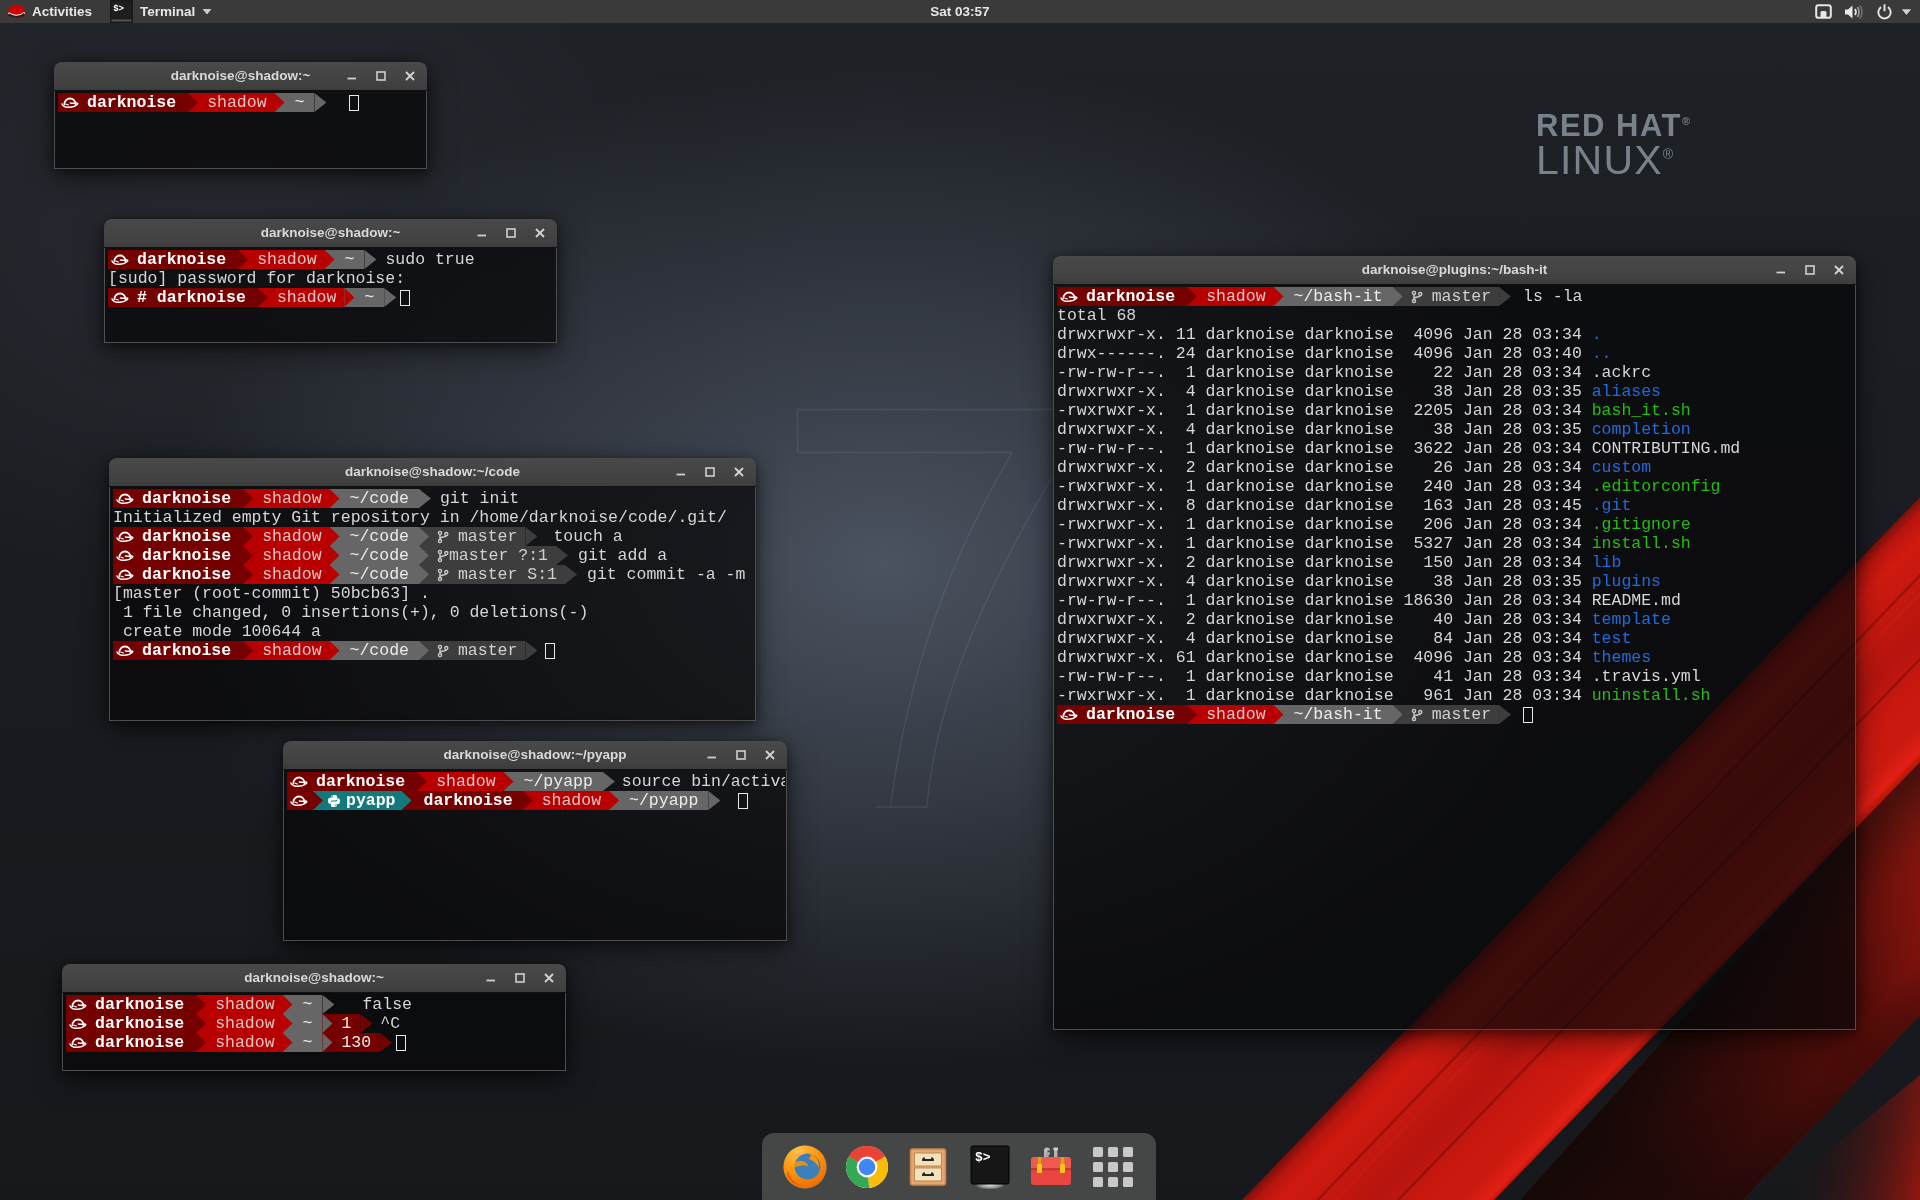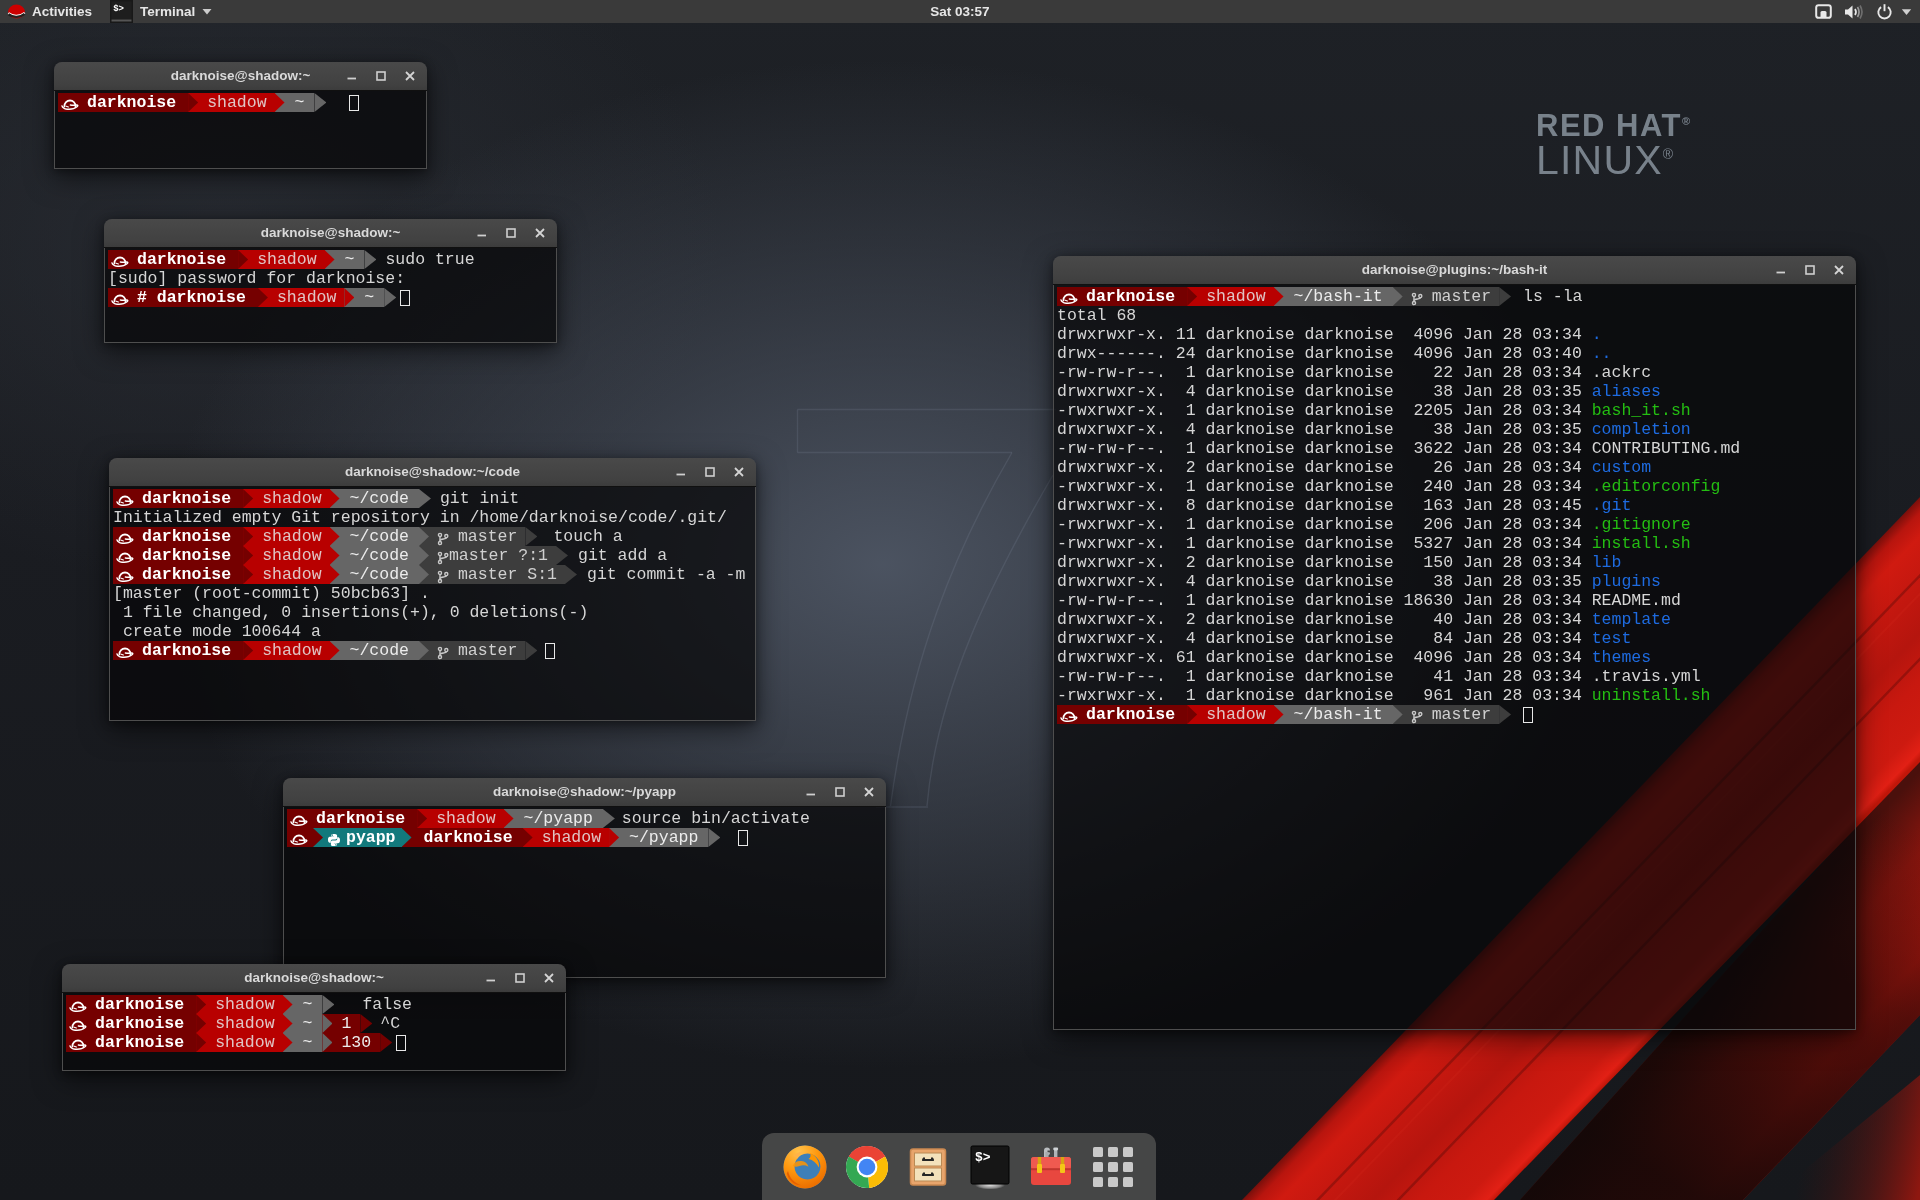--- a/index.html
+++ b/index.html
@@ -34,21 +34,21 @@
 .tb { height:29px; background:linear-gradient(#494949,#414141 80%,#3c3c3c); border-radius:8px 8px 0 0; position:relative; border-bottom:1px solid #101010; }
 .tb .t { text-align:center; font-weight:bold; font-size:13.5px; color:#d9d9d9; line-height:27px; font-family:"Liberation Sans",sans-serif; }
 .btns { position:absolute; right:9px; top:0; height:28px; display:flex; align-items:center; gap:13px; }
 .btns svg { display:block; }
 .body { position:absolute; left:0; right:0; top:29px; bottom:0; background:rgba(7,7,8,0.72); border:1px solid #4e4e4e; border-top:none; }
 .term { position:absolute; left:3px; right:1px; top:2px; bottom:1px; overflow:hidden;
   font-family:"Liberation Mono",monospace; font-size:16.5px; line-height:19px; color:#d6d6d6; white-space:pre; }
 .row { height:19px; display:flex; align-items:stretch; position:relative; }
 .row.txt { display:block; }
 
-.sg { position:relative; display:flex; align-items:flex-end; height:19px; }
+.sg { position:relative; display:flex; align-items:center; height:19px; }
 .sg > * { position:relative; z-index:2; }
 .sg::before { content:''; position:absolute; top:0; bottom:0; left:0; right:0; background:var(--c); z-index:0; }
 .sg.first::before { left:-4px; }
 .ar { position:relative; width:10px; flex:0 0 10px; height:19px; background:var(--n); }
 .ar::before { content:''; position:absolute; left:0; top:0; width:10px; height:19px; background:var(--p); clip-path:polygon(0 0, 100% 50%, 0 100%); }
 .tip { position:relative; width:12px; height:19px; flex:0 0 12px; }
 .tip::before { content:''; position:absolute; left:0; top:0; width:12px; height:19px; background:var(--c); clip-path:polygon(0 0, 100% 50%, 0 100%); }
 .cmd { color:#d6d6d6; }
 .cur { display:inline-block; width:10px; height:16px; border:1.5px solid #e8e8e8; align-self:center; }
 .w1 { color:#ffffff; font-weight:bold; }
@@ -367,21 +367,21 @@
                 <g stroke="#c9c9c9" stroke-width="1.4" fill="none">
                   <circle cx="3" cy="2.9" r="1.55"></circle>
                   <circle cx="3" cy="11.1" r="1.55"></circle>
                   <circle cx="9.3" cy="4.1" r="1.55"></circle>
                   <path d="M3 4.5 L3 9.5"></path>
                   <path d="M3 8.8 C3 6.4 9.3 7.6 9.3 5.8"></path>
                 </g>
               </svg><span class="w4" style="margin-left:9px">master</span></span><i class="tip" style="--c:#3d3d3d"></i><span class="cur" style="margin-left:8px"></span></div></div>
       </div>
 </div>
-<div class="win" id="w4" style="left:283px;top:778px;width:603px;height:200px">
+<div class="win" id="w4" style="left:283px;top:741px;width:504px;height:200px">
 <div class="tb">
         <div class="t">darknoise@shadow:~/pyapp</div>
         <div class="btns">
 <svg width="16" height="16" viewBox="0 0 16 16">
             <path d="M3.5 10.5 H12" stroke="#cfcfcf" stroke-width="1.8"></path>
           </svg>
 <svg width="16" height="16" viewBox="0 0 16 16">
             <rect x="4" y="4" width="8" height="8" fill="none" stroke="#cfcfcf" stroke-width="1.6"></rect>
           </svg>
 <svg width="16" height="16" viewBox="0 0 16 16">

